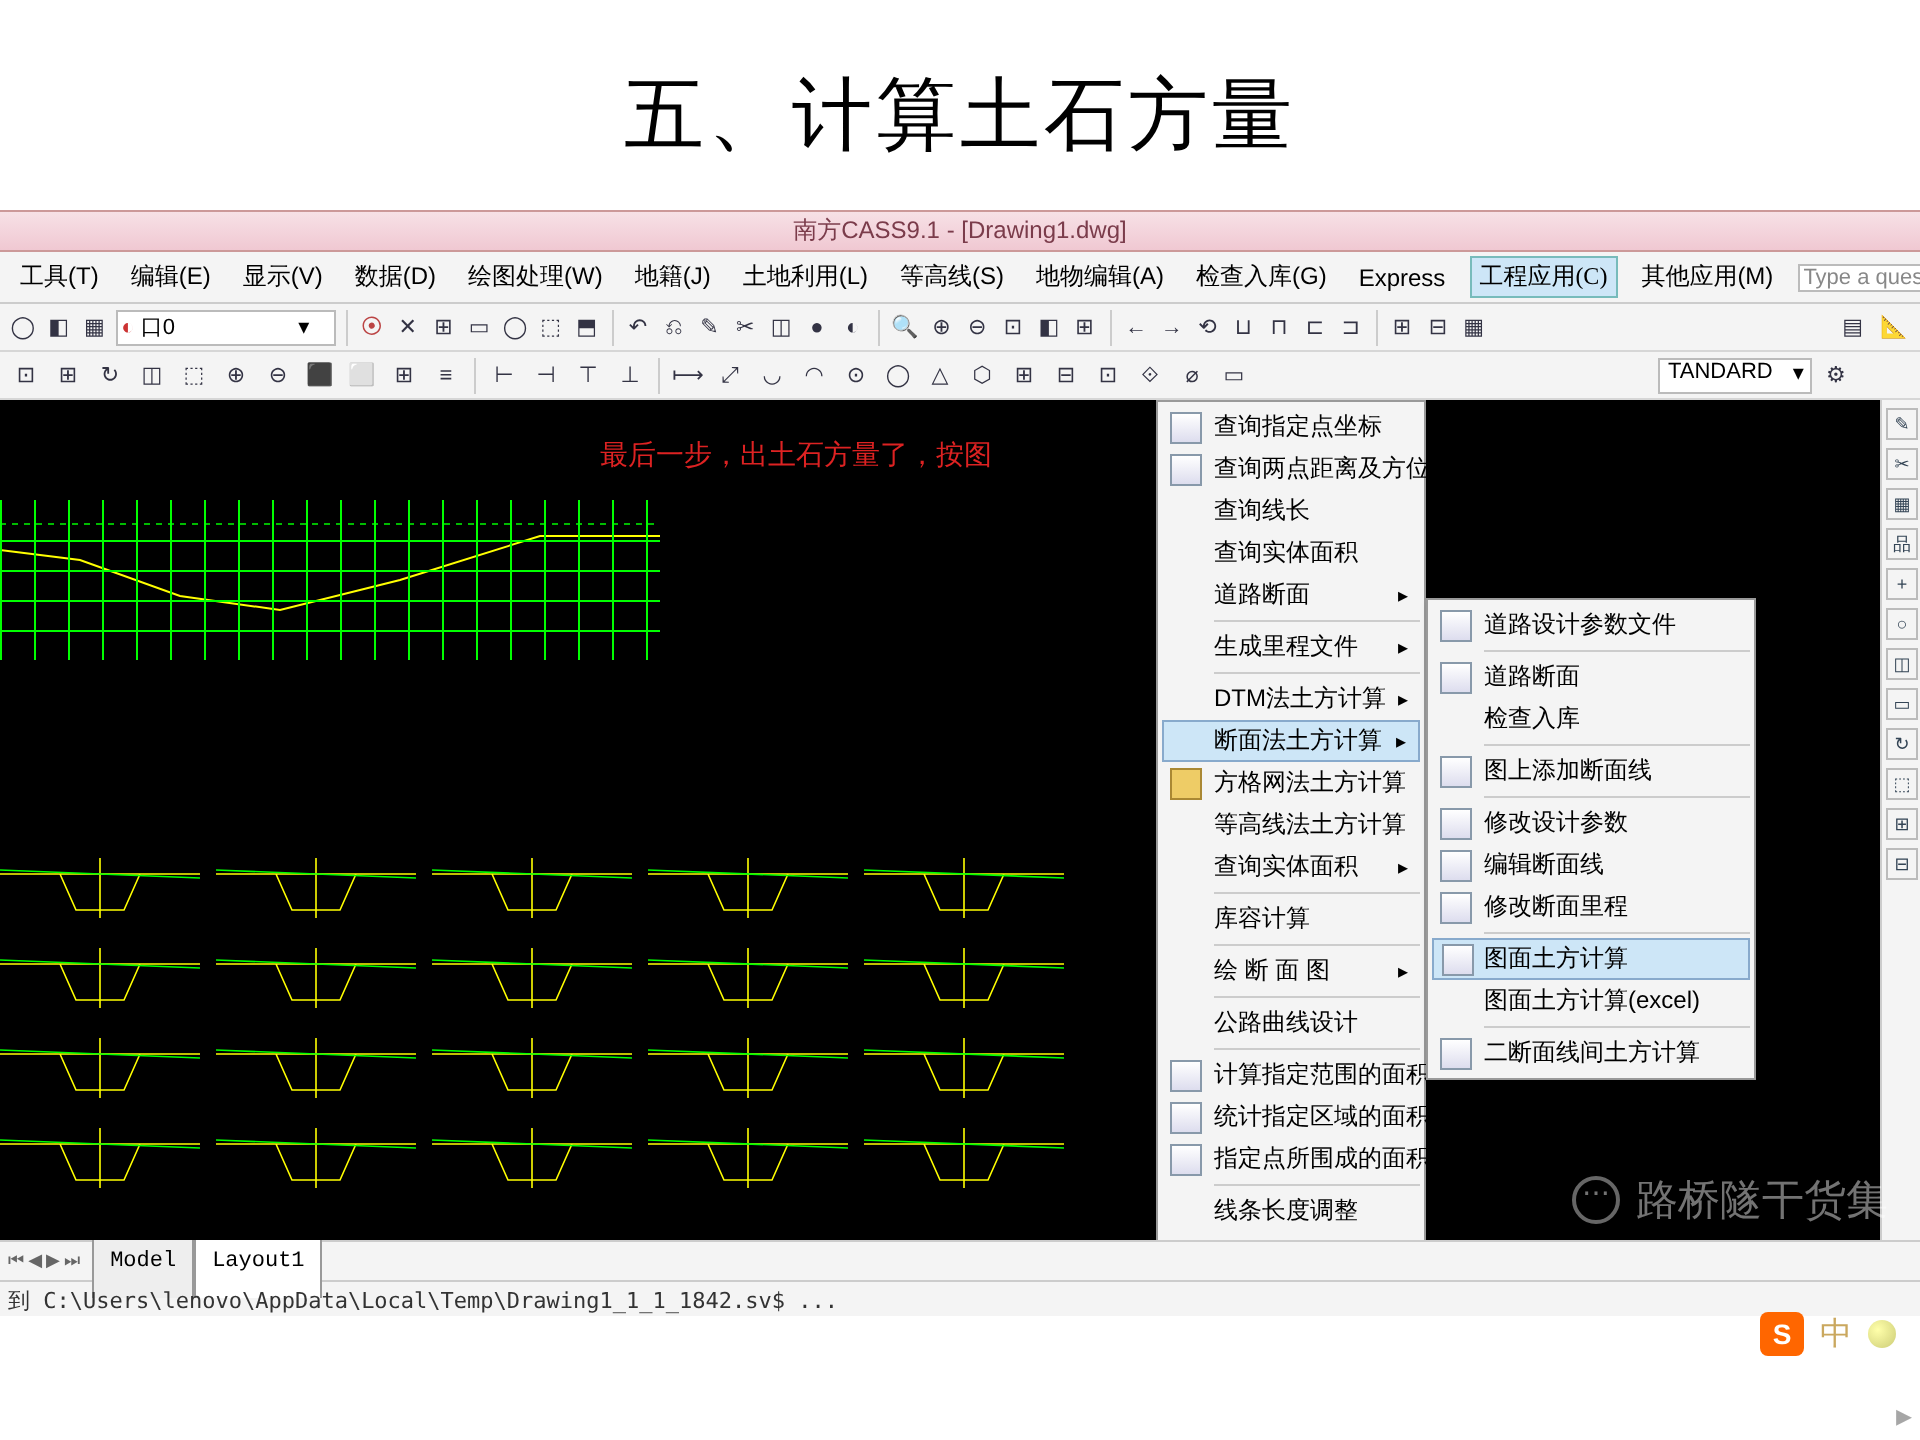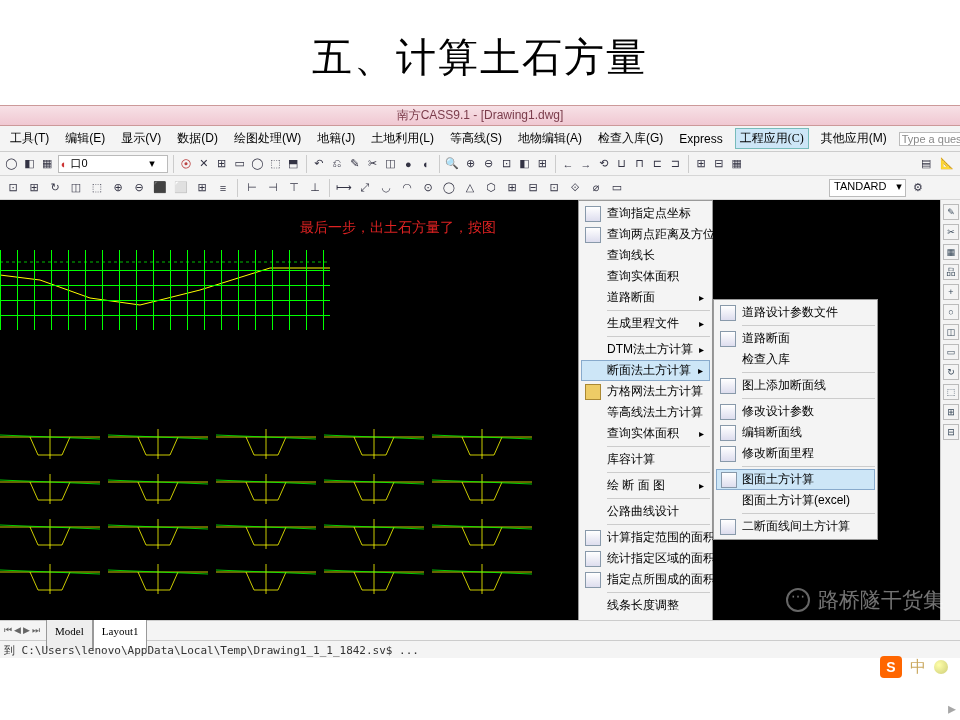--- a/index.html
+++ b/index.html
@@ -30,21 +30,21 @@
   .dd-item.has-sub::after { content: "▸"; position: absolute; right: 6px; font-size: 10px; }
   .dd-item.highlighted { background: #cde6f7; border: 1px solid #8ac; padding: 1px 9px 1px 25px; }
   .dd-hr { border: none; border-top: 1px solid #ccc; margin: 2px 0 2px 26px; }
   .dd-icon { position: absolute; left: 4px; width: 16px; height: 16px; }
   .ico-pg { background: linear-gradient(#fff,#dde); border:1px solid #89a; }
   .ico-calc { background: #ec6; border:1px solid #a83; }
   .dd-sub { left: 713px; top: 99px; width: 165px; }
   .tabs-row { background: #f4f4f4; border-top: 1px solid #ccc; display: flex; align-items: center; font-size: 11px; height: 20px; padding-left: 4px; gap: 0; }
   .tab-arrows { display: flex; gap: 2px; margin-right: 6px; }
   .tab-arrows span { font-size: 9px; color: #666; cursor: pointer; }
-  .layout-tab { border: 1px solid #999; border-bottom: none; background: #fff; padding: 12px 8px; font-family: Liberation Serif, serif; font-size: 11px; }
+  .layout-tab { border: 1px solid #999; border-bottom: none; background: #fff; padding: 12px 8px; font-family: Liberation Mono, monospace; font-size: 11px; }
   .layout-tab.active { background: #eee; }
   .cmd-row { background: #f4f4f4; border-top: 1px solid #ccc; font-family: monospace; font-size: 11px; padding: 2px 4px; color:#333; height:18px; }
   .right-toolbar { position:absolute; right:0; top:0; width:20px; background:#f4f4f4; border-left:1px solid #ccc; height:420px; display:flex; flex-direction:column; gap:4px; padding:4px 2px; }
   .right-toolbar .rt { width:16px; height:16px; border:1px solid #bbb; font-size:9px; text-align:center; line-height:14px; color:#345; }
   .footer-badges { position:absolute; right:12px; bottom:42px; display:flex; align-items:center; gap:8px; }
   .sogou { width:22px; height:22px; background:#f60; border-radius:4px; color:#fff; font-weight:bold; font-size:14px; text-align:center; line-height:22px; }
   .zhong { font-size:16px; color:#caa85f; }
   .moon { width:14px; height:14px; border-radius:50%; background:radial-gradient(circle at 35% 35%, #ffa, #cc7); }
   .watermark { position:absolute; right:16px; bottom:6px; color:rgba(255,255,255,.45); font-size:21px; display:flex; align-items:center; gap:8px; z-index: 5; }
   .wm-icon { width:24px; height:24px; border:2px solid rgba(255,255,255,.4); border-radius:50%; position:relative; }

